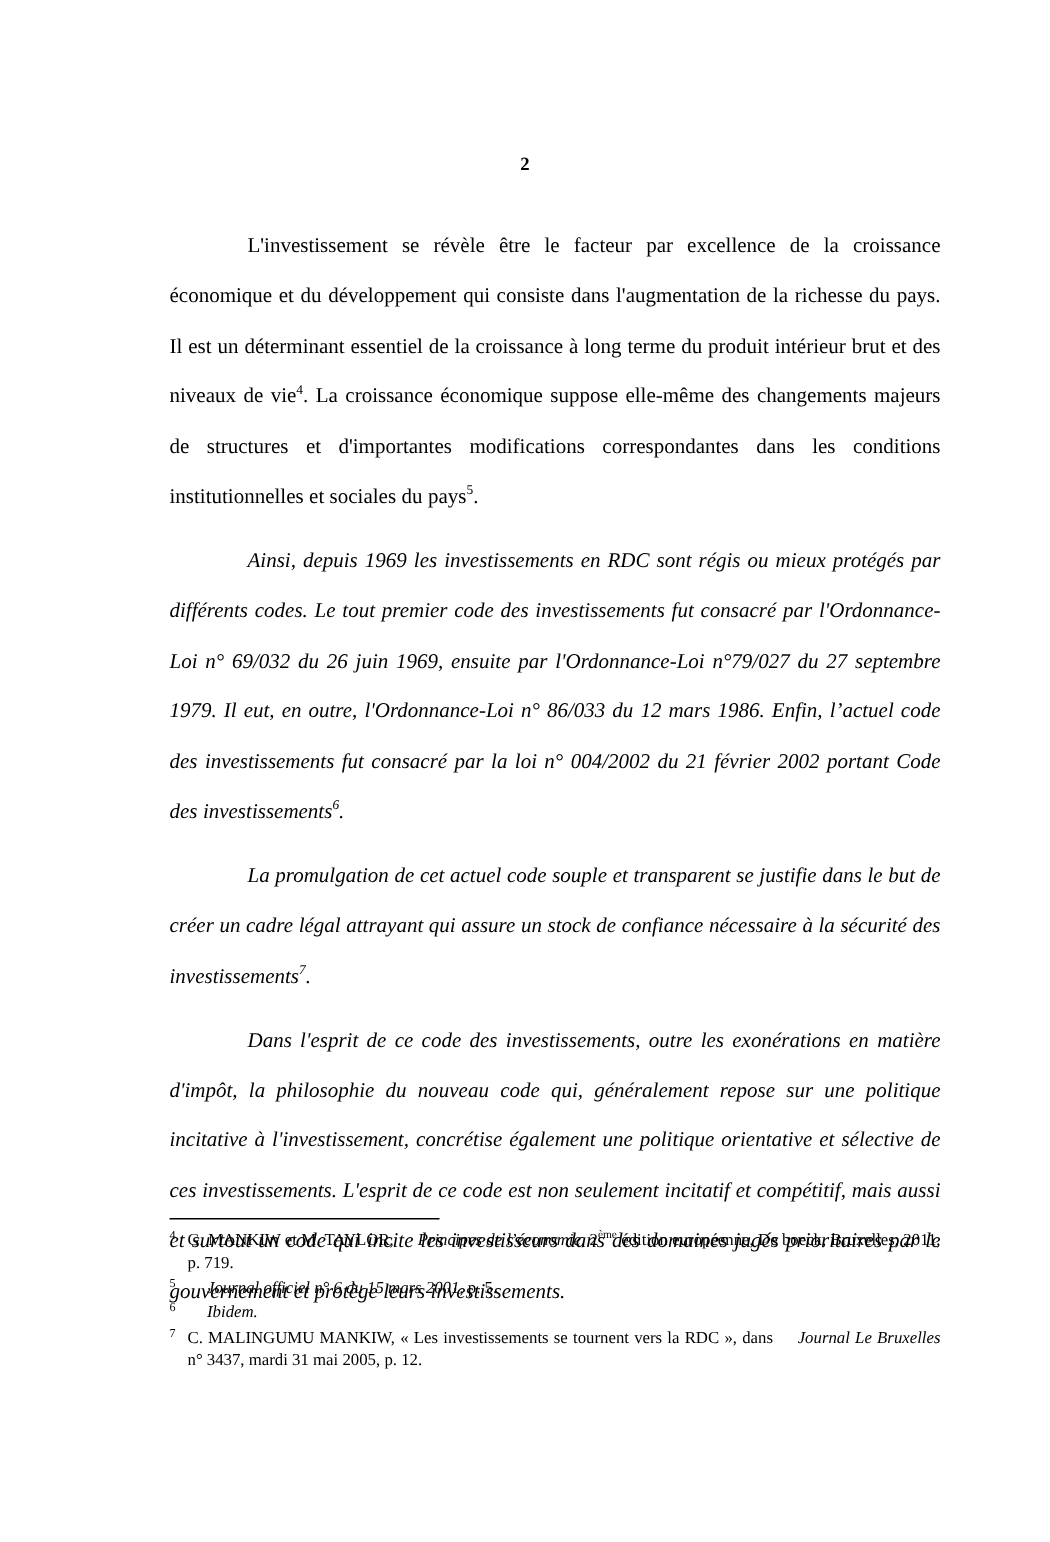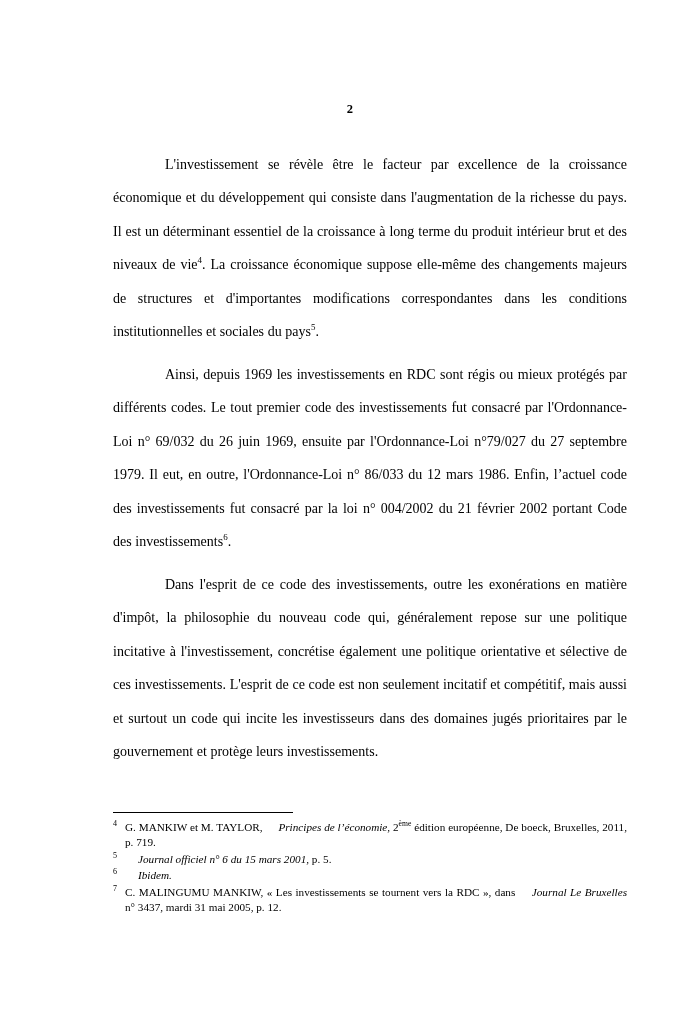--- a/index.html
+++ b/index.html
@@ -48,20 +48,21 @@
     text-align: justify;
     text-justify: inter-word;
     font-size: 14px;
     line-height: 33.4px;
     text-indent: 52px;
     word-spacing: 0.1px;
     hyphens: none;
   }
   .para + .para {
     margin-top: 9.5px;
+    font-style: italic;
   }
   .fn-ref {
     font-size: 0.64em;
     vertical-align: super;
     line-height: 0;
   }
 
   
   .footnote-area {
     position: absolute;
@@ -113,20 +114,23 @@
   <div class="body-block">
 
     <p class="para">
       <span>L'investissement se révèle être le facteur par excellence de la croissance économique et du développement qui consiste dans l'augmentation de la richesse du pays. Il est un déterminant essentiel de la croissance à long terme du produit intérieur brut et des niveaux de vie</span><span class="fn-ref">4</span><span>. La croissance économique suppose elle-même des changements majeurs de structures et d'importantes modifications correspondantes dans les conditions institutionnelles et sociales du pays</span><span class="fn-ref">5</span><span>.</span>
     </p>
 
     <p class="para">
       <span>Ainsi, depuis 1969 les investissements en RDC sont régis ou mieux protégés par différents codes. Le tout premier code des investissements fut consacré par l'Ordonnance-Loi n° 69/032 du 26 juin 1969, ensuite par l'Ordonnance-Loi n°79/027 du 27 septembre 1979. Il eut, en outre, l'Ordonnance-Loi n° 86/033 du 12 mars 1986. Enfin, l’actuel code des investissements fut consacré par la loi n° 004/2002 du 21 février 2002 portant Code des investissements</span><span class="fn-ref">6</span><span>.</span>
     </p>
 
+    <p class="para">
+      <span>La promulgation de cet actuel code souple et transparent se justifie dans le but de créer un cadre légal attrayant qui assure un stock de confiance nécessaire à la sécurité des investissements</span><span class="fn-ref">7</span><span>.</span>
+    </p>
 
     <p class="para">Dans l'esprit de ce code des investissements, outre les exonérations en matière d'impôt, la philosophie du nouveau code qui, généralement repose sur une politique incitative à l'investissement, concrétise également une politique orientative et sélective de ces investissements. L'esprit de ce code est non seulement incitatif et compétitif, mais aussi et surtout un code qui incite les investisseurs dans des domaines jugés prioritaires par le gouvernement et protège leurs investissements.</p>
 
   </div>
 
   <div class="footnote-area">
 
     <hr class="footnote-rule">
 
     <p class="footnote">

